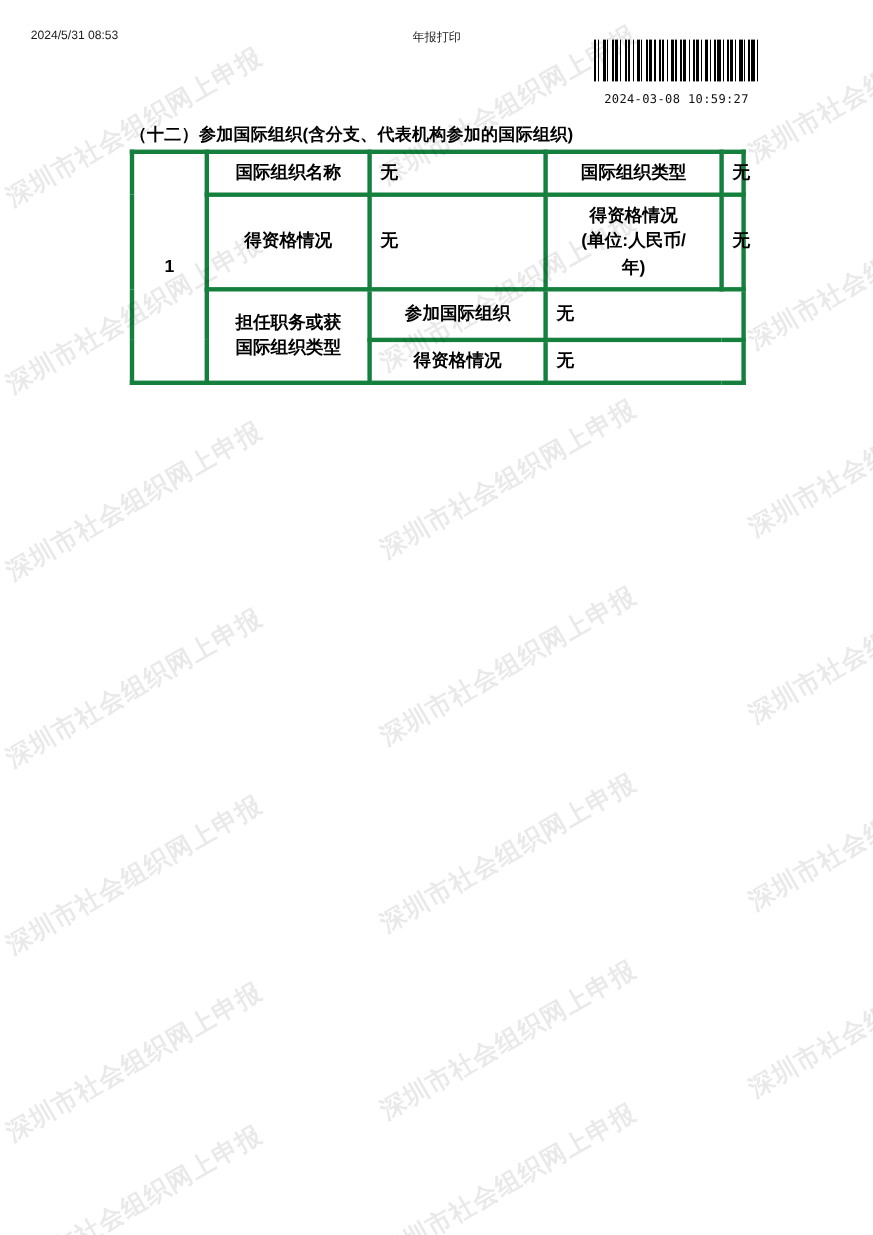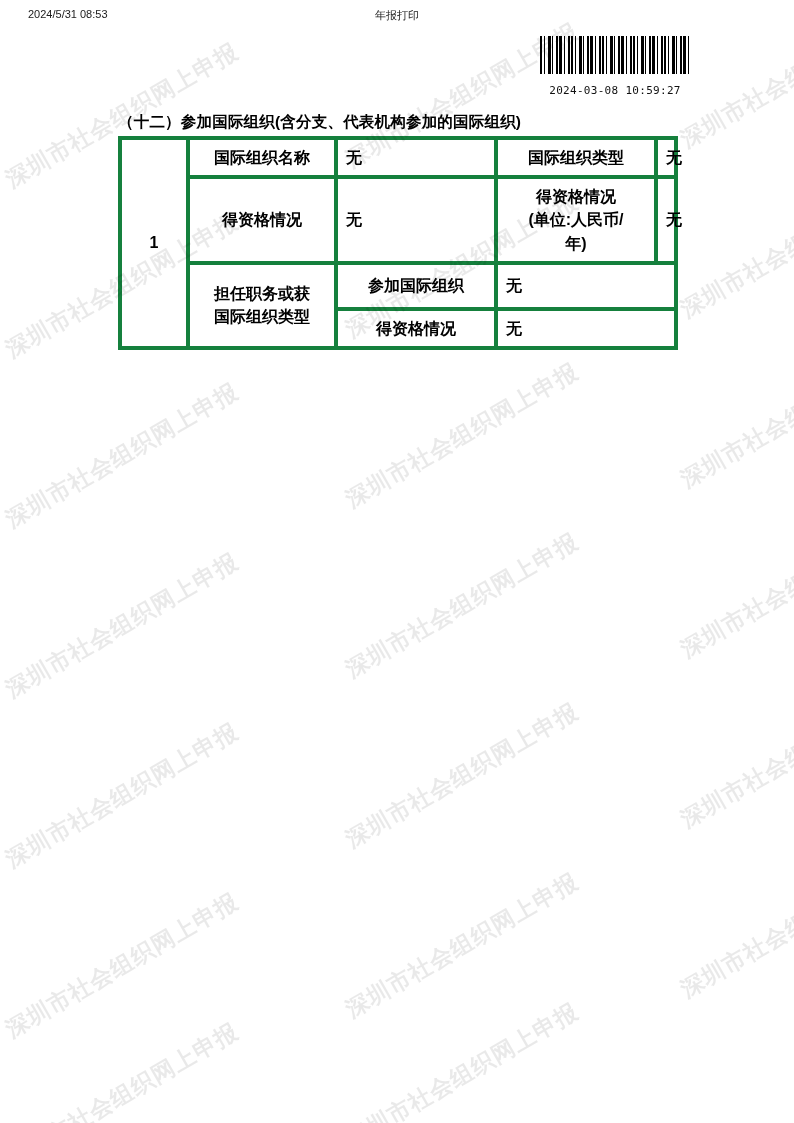--- a/index.html
+++ b/index.html
@@ -12,21 +12,21 @@
     background: #ffffff;
     font-family: "Liberation Sans", "DejaVu Sans", sans-serif;
     color: #000000;
     position: relative;
     overflow: hidden;
   }
 
   
   .print-header {
     position: absolute;
-    top: 8px;
+    top: 26px;
     left: 0;
     width: 692px;
     height: 16px;
     font-size: 11px;
     color: #1a1a1a;
   }
   .print-header .ph-left {
     position: absolute;
     left: 28px;
     top: 0;

